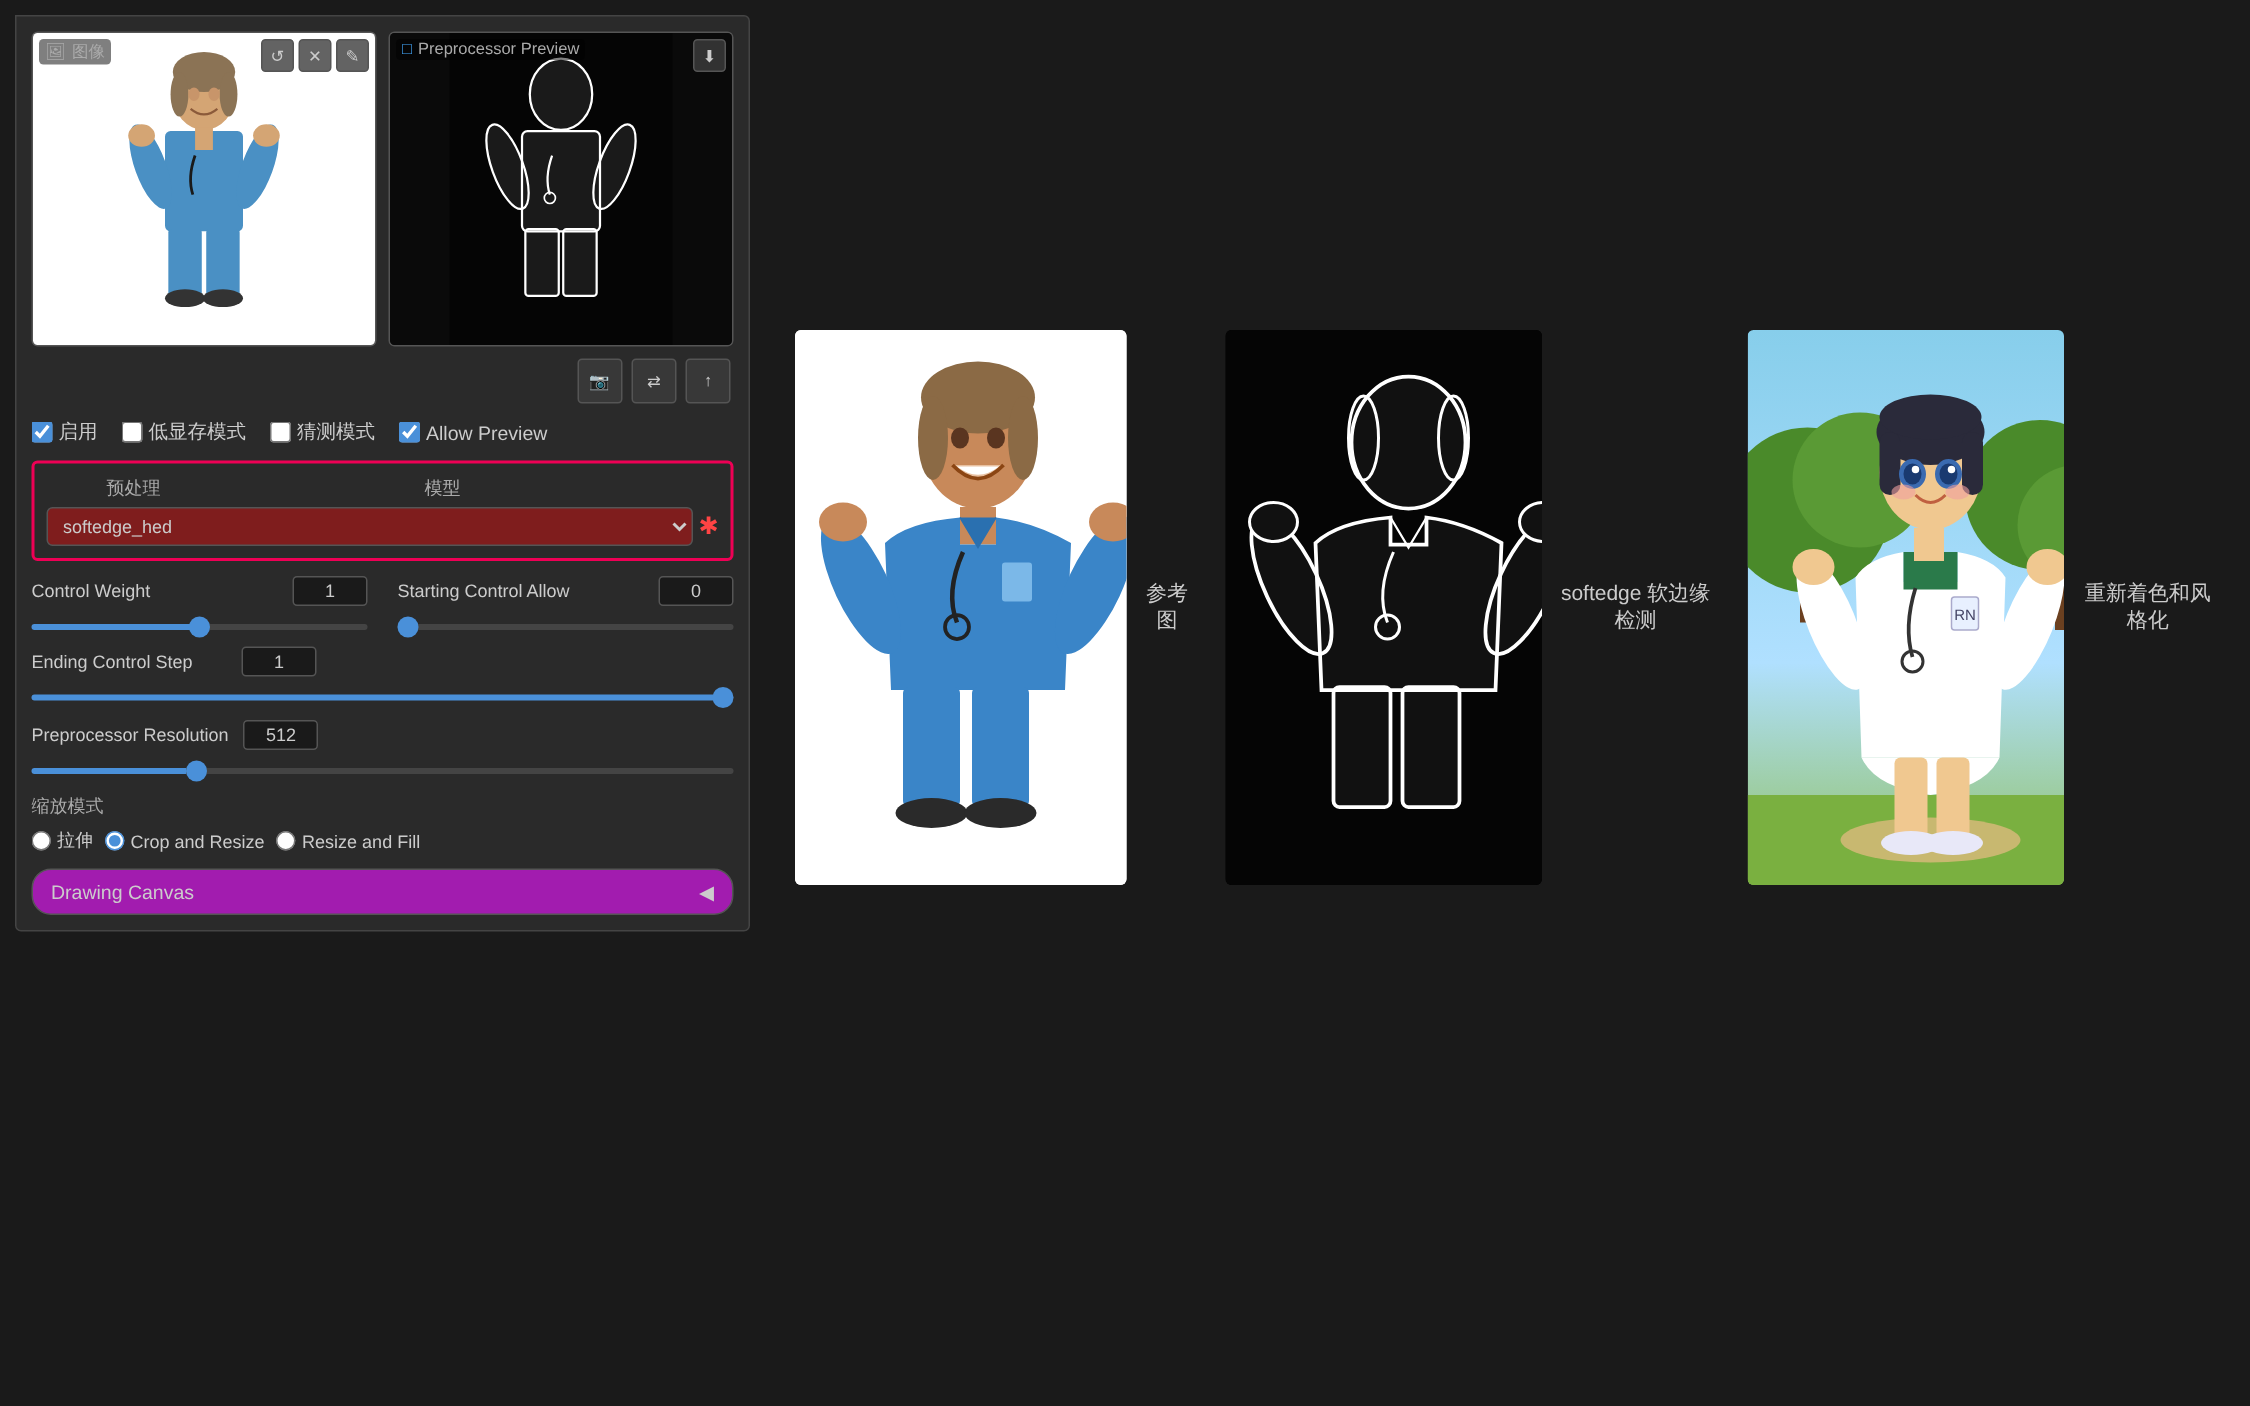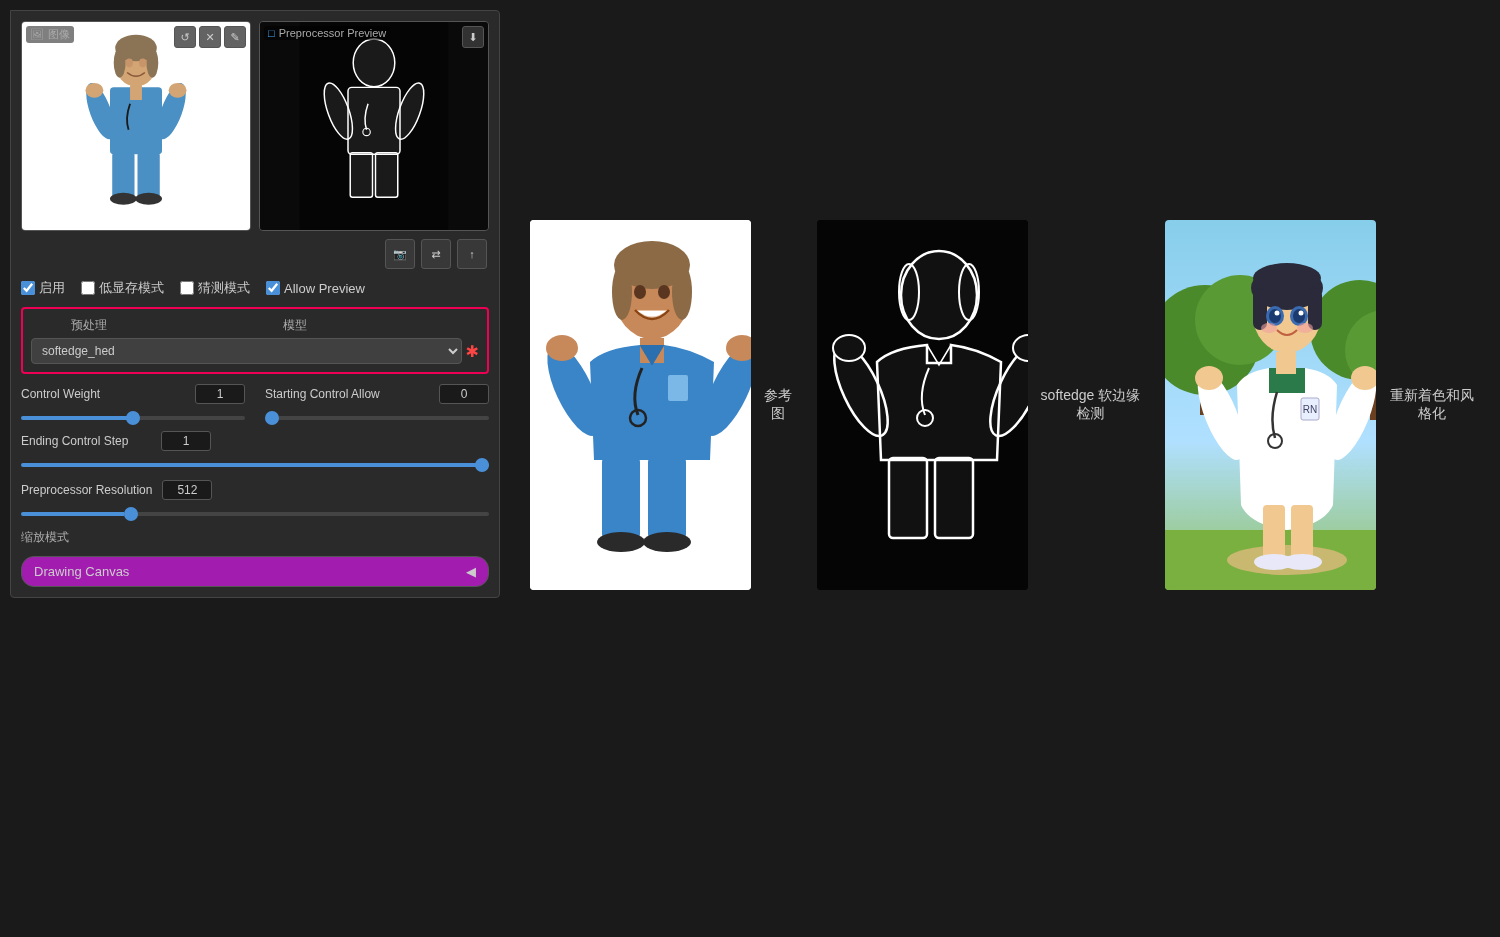--- a/index.html
+++ b/index.html
@@ -214,21 +214,21 @@
 
     .pm-select-wrap {
       flex: 1;
       display: flex;
       align-items: center;
       gap: 4px;
     }
 
     select {
       flex: 1;
-      background: #404040;
+      background: #7f1d1d;
       color: #ccc;
       border: 1px solid #555;
       border-radius: 4px;
       padding: 4px 6px;
       font-size: 12px;
       cursor: pointer;
     }
 
     .fire-icon {
       color: #f44;
@@ -571,20 +571,34 @@
     <div class="slider-section" style="margin-top:10px;">
       <div class="slider-row">
         <span class="slider-label">Preprocessor Resolution</span>
         <input class="slider-value" type="text" value="512" style="">
       </div>
       <input type="range" min="64" max="2048" value="512" class="full-slider" style="background: linear-gradient(to right, rgb(74, 144, 217) 0%, rgb(74, 144, 217) 22%, rgb(68, 68, 68) 22%, rgb(68, 68, 68) 100%);">
     </div>
 
     <div class="scale-mode-section">
       <div class="scale-mode-label">缩放模式</div>
+      <div class="scale-mode-options">
+        <label class="radio-option">
+          <input type="radio" name="scale_mode" style="">
+          <span>拉伸</span>
+        </label>
+        <label class="radio-option">
+          <input type="radio" name="scale_mode" checked="" style="">
+          <span>Crop and Resize</span>
+        </label>
+        <label class="radio-option">
+          <input type="radio" name="scale_mode" style="">
+          <span>Resize and Fill</span>
+        </label>
+      </div>
     </div>
 
     <div class="drawing-canvas-section">
       <button class="drawing-canvas-btn">
         <span>Drawing Canvas</span>
         <span>◀</span>
       </button>
     </div>
 
   </div>

